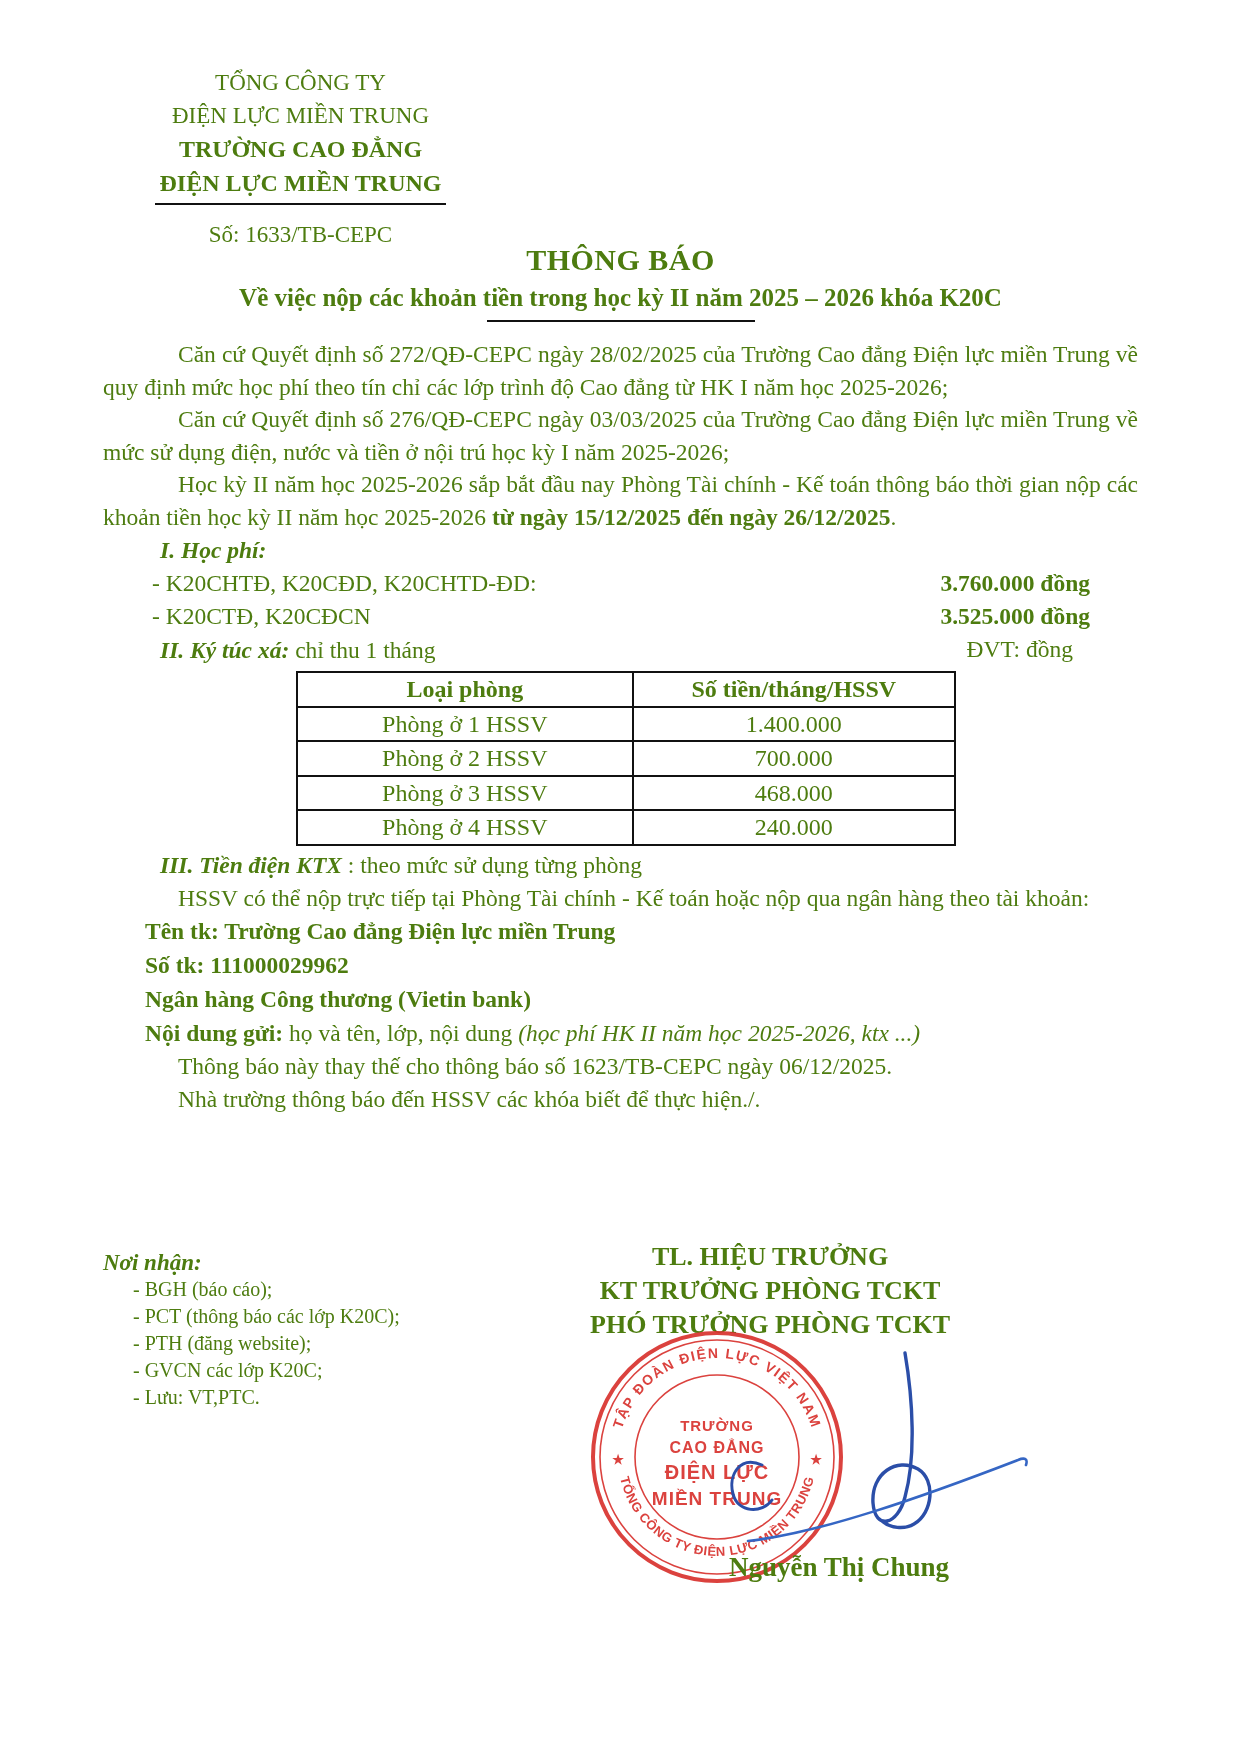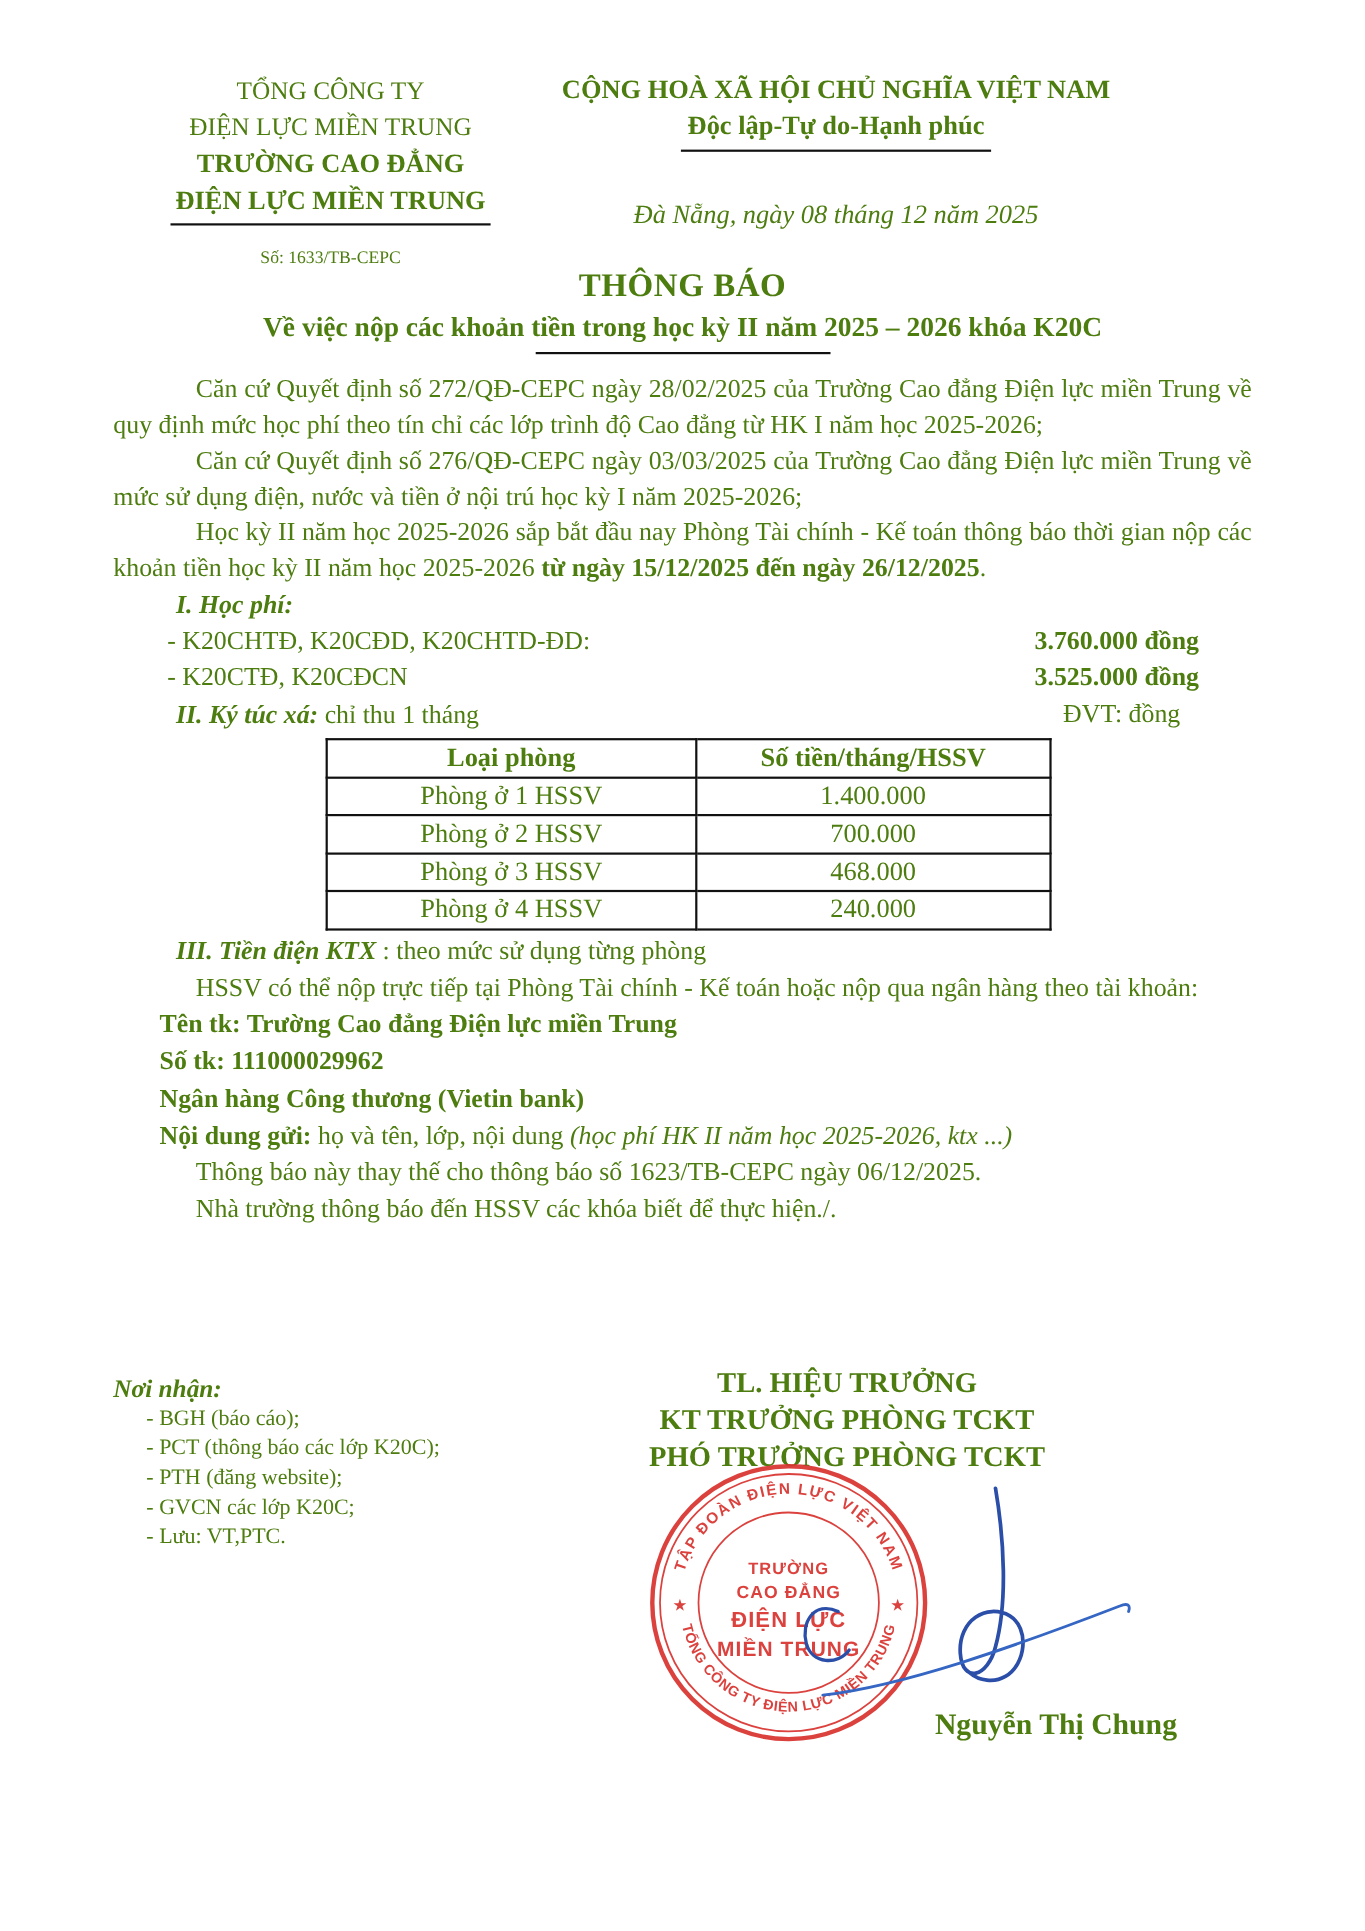--- a/index.html
+++ b/index.html
@@ -12,21 +12,21 @@
     color:#4d7c0f;
     overflow:hidden;
   }
   
   .hdr-left {
     position:absolute; top:66px; left:103px; width:395px;
     text-align:center; line-height:33px; font-size:23px;
   }
   .hdr-left .b { font-weight:bold; font-size:24px; line-height:34px; }
   .hdr-left .ul { display:inline-block; border-bottom:2px solid #111; padding:0 4px 3px 4px; }
-  .doc-number { margin-top:13px; font-size:16px; }
+  .doc-number { margin-top:13px; font-size:23px; }
   .hdr-right {
     position:absolute; top:66px; left:465px; width:590px;
     text-align:center; font-size:24px; font-weight:bold; line-height:33px;
   }
   .motto { display:inline-block; border-bottom:2px solid #111; padding:0 6px 4px 6px; }
   .place-date { margin-top:42px; font-weight:normal; font-style:italic; font-size:24px; }
   
   .title-wrap { position:absolute; top:243px; left:103px; width:1035px; text-align:center; }
   .title-main { font-size:30px; font-weight:bold; letter-spacing:.5px; }
   .title-sub { font-size:25px; font-weight:bold; margin-top:7px; }
@@ -56,44 +56,39 @@
   .bank .ital { font-weight:normal; font-style:italic; }
   
   .recips { position:absolute; top:1250px; left:103px; width:420px; }
   .recips-label { font-weight:bold; font-style:italic; font-size:23px; }
   .recips-item { font-size:20px; line-height:27px; padding-left:30px; }
   .sig-block {
     position:absolute; top:1240px; left:480px; width:580px;
     text-align:center; font-weight:bold; font-size:26px; line-height:34px;
   }
   .signer {
-    position:absolute; top:1552px; left:640px; width:430px;
-    text-align:right; font-weight:bold; font-size:27px;
+    position:absolute; top:1552px; left:624px; width:430px;
+    text-align:center; font-weight:bold; font-size:27px;
   }
   .stamp-wrap { position:absolute; top:1327px; left:587px; width:260px; height:260px; opacity:.92; }
   .sign-wrap { position:absolute; top:1345px; left:690px; width:340px; height:230px; }
 </style>
 </head>
 <body>
 
 <div class="page">
 
   <div class="hdr-left">
     <div>TỔNG CÔNG TY</div>
     <div>ĐIỆN LỰC MIỀN TRUNG</div>
     <div class="b">TRƯỜNG CAO ĐẲNG</div>
     <div class="b"><span class="ul">ĐIỆN LỰC MIỀN TRUNG</span></div>
     <div class="doc-number">Số: 1633/TB-CEPC</div>
   </div>
 
-  <div class="hdr-right">
-    <div>CỘNG HOÀ XÃ HỘI CHỦ NGHĨA VIỆT NAM</div>
-    <div><span class="motto">Độc lập-Tự do-Hạnh phúc</span></div>
-    <div class="place-date">Đà Nẵng, ngày 08 tháng 12 năm 2025</div>
-  </div>
 
   <div class="title-wrap">
     <div class="title-main">THÔNG BÁO</div>
     <div class="title-sub">Về việc nộp các khoản tiền trong học kỳ II năm 2025 – 2026 khóa K20C</div>
     <div class="title-rule"></div>
   </div>
 
   <div class="body-wrap">
     <p class="para">Căn cứ Quyết định số 272/QĐ-CEPC ngày 28/02/2025 của Trường Cao đẳng Điện lực miền Trung về quy định mức học phí theo tín chỉ các lớp trình độ Cao đẳng từ HK I năm học 2025-2026;</p>
     <p class="para">Căn cứ Quyết định số 276/QĐ-CEPC ngày 03/03/2025 của Trường Cao đẳng Điện lực miền Trung về mức sử dụng điện, nước và tiền ở nội trú học kỳ I năm 2025-2026;</p>

